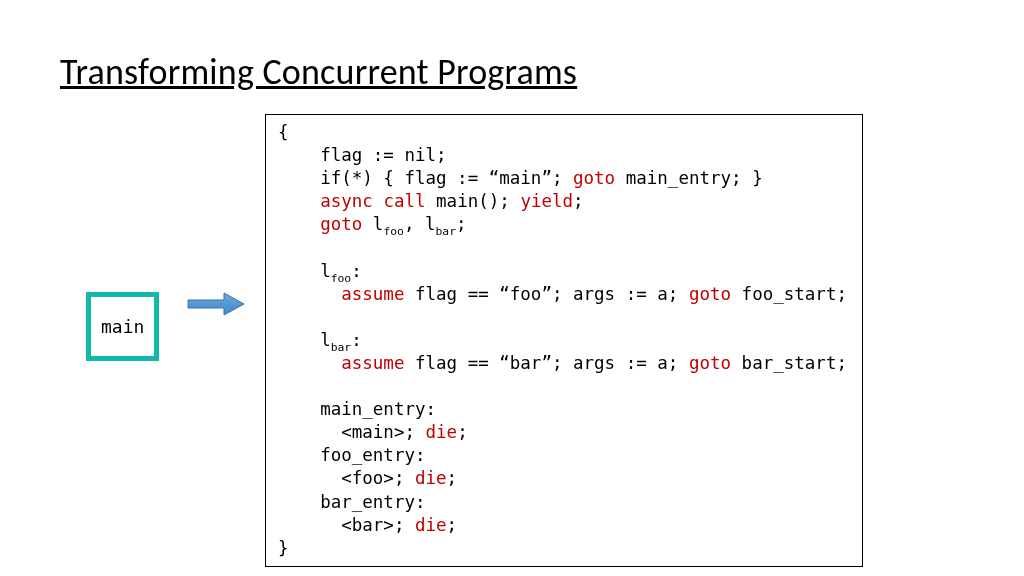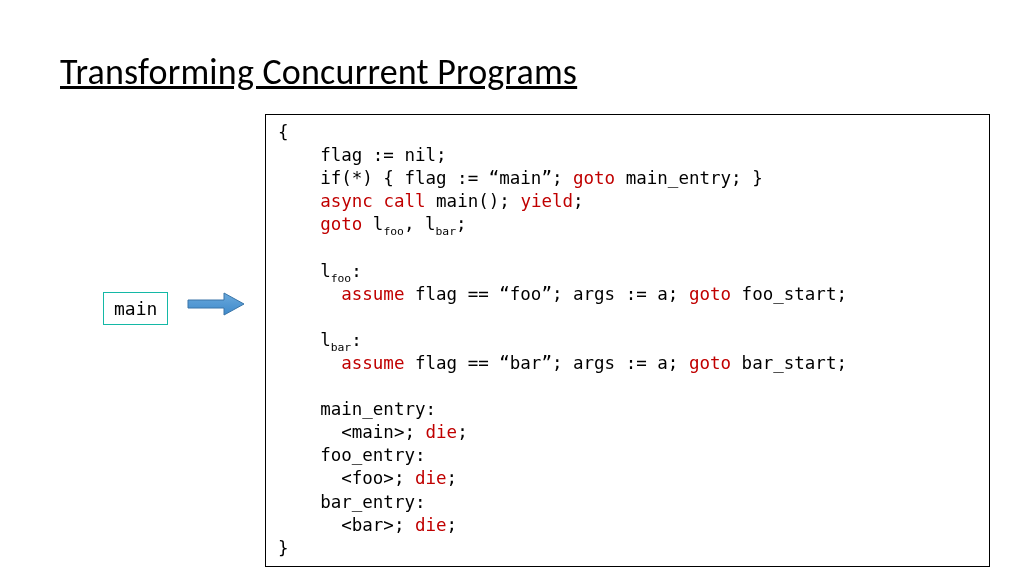--- a/index.html
+++ b/index.html
@@ -23,39 +23,38 @@
     letter-spacing: 0.2px;
   }
   .content {
     position: relative;
     width: 100%;
   }
   .label-box {
     position: absolute;
     left: 26px;
     top: 178px;
-    border: 1px solid #14b8a6;
-    padding: 5px 10px;
+    border: 5px solid #14b8a6;
+    padding: 19px 10px;
     font-family: Consolas, "Lucida Console", Menlo, monospace;
     font-size: 18px;
     background: #fff;
-    margin-left: 17px;
   }
   .arrow {
     position: absolute;
     left: 126px;
     top: 175px;
     width: 60px;
     height: 30px;
   }
   .code-box {
     position: absolute;
     left: 205px;
     top: 0;
-    width: 725px;
+    width: 598px;
     border: 1px solid #000;
     padding: 6px 12px 6px 12px;
     font-family: Consolas, "Lucida Console", Menlo, monospace;
     font-size: 17.5px;
     line-height: 1.32;
     white-space: pre;
     color: #000;
   }
   .kw { color: #c00000; }
   sub { font-size: 0.65em; vertical-align: sub; line-height: 0; }

